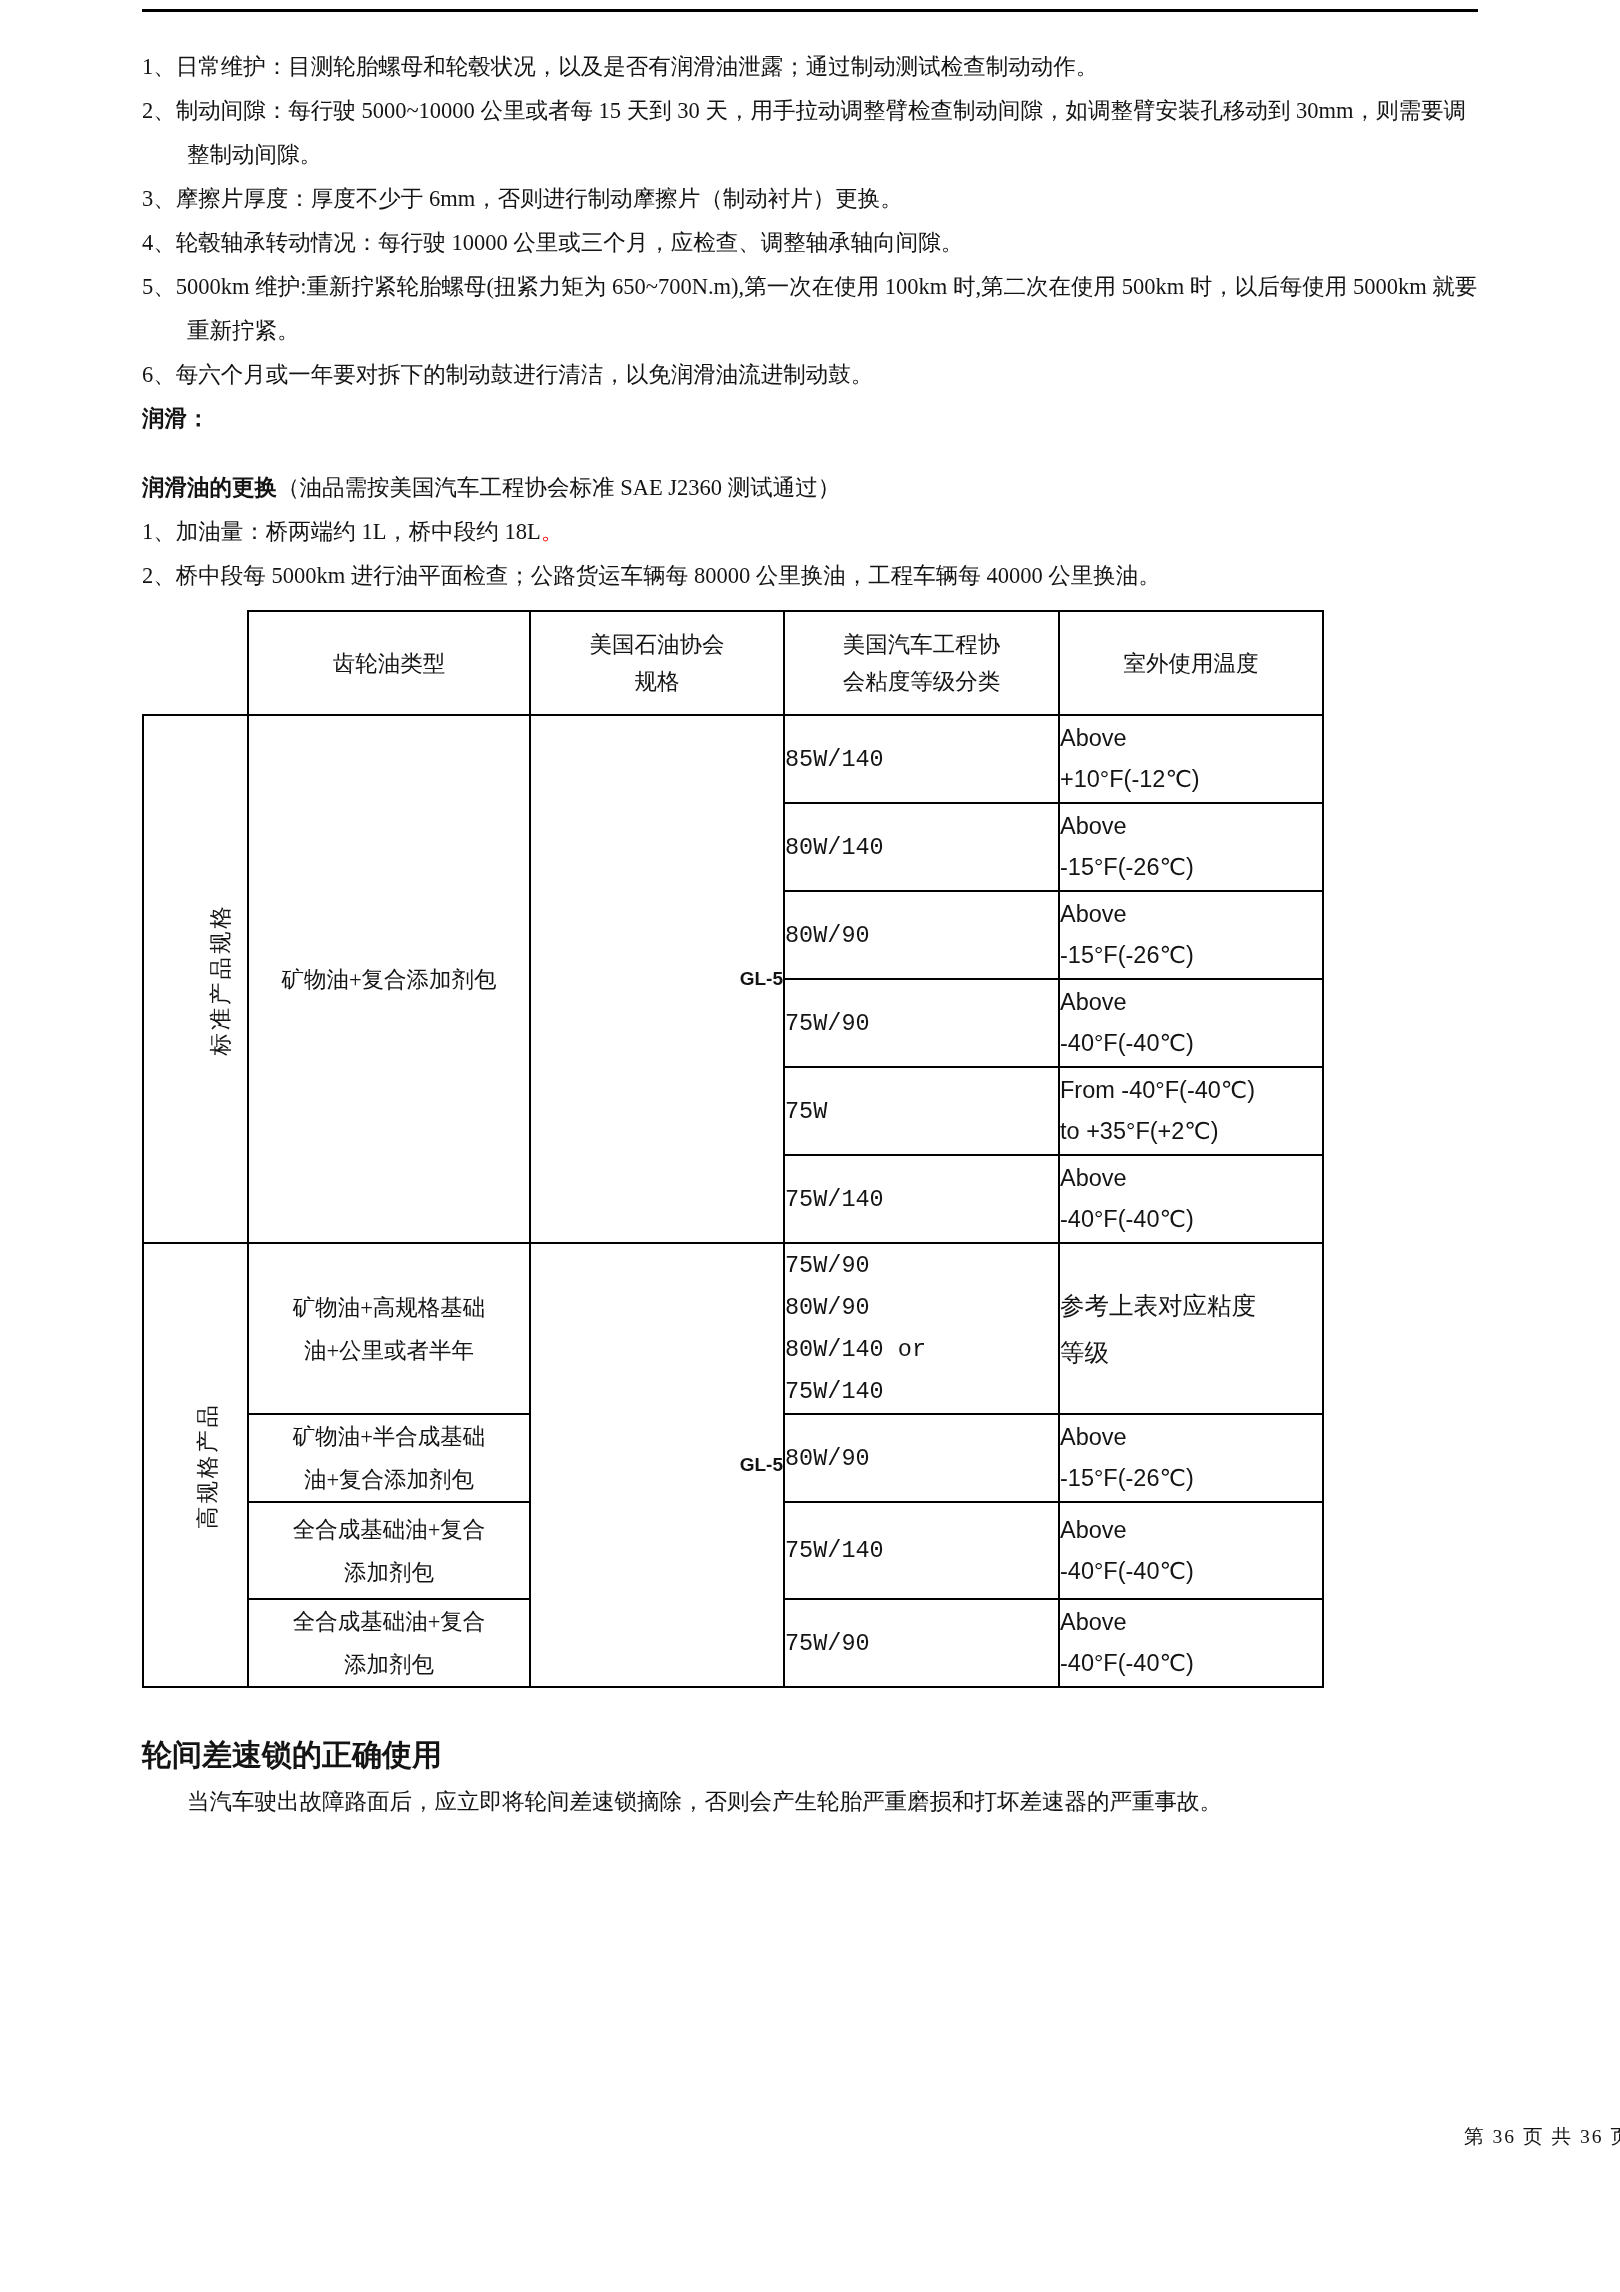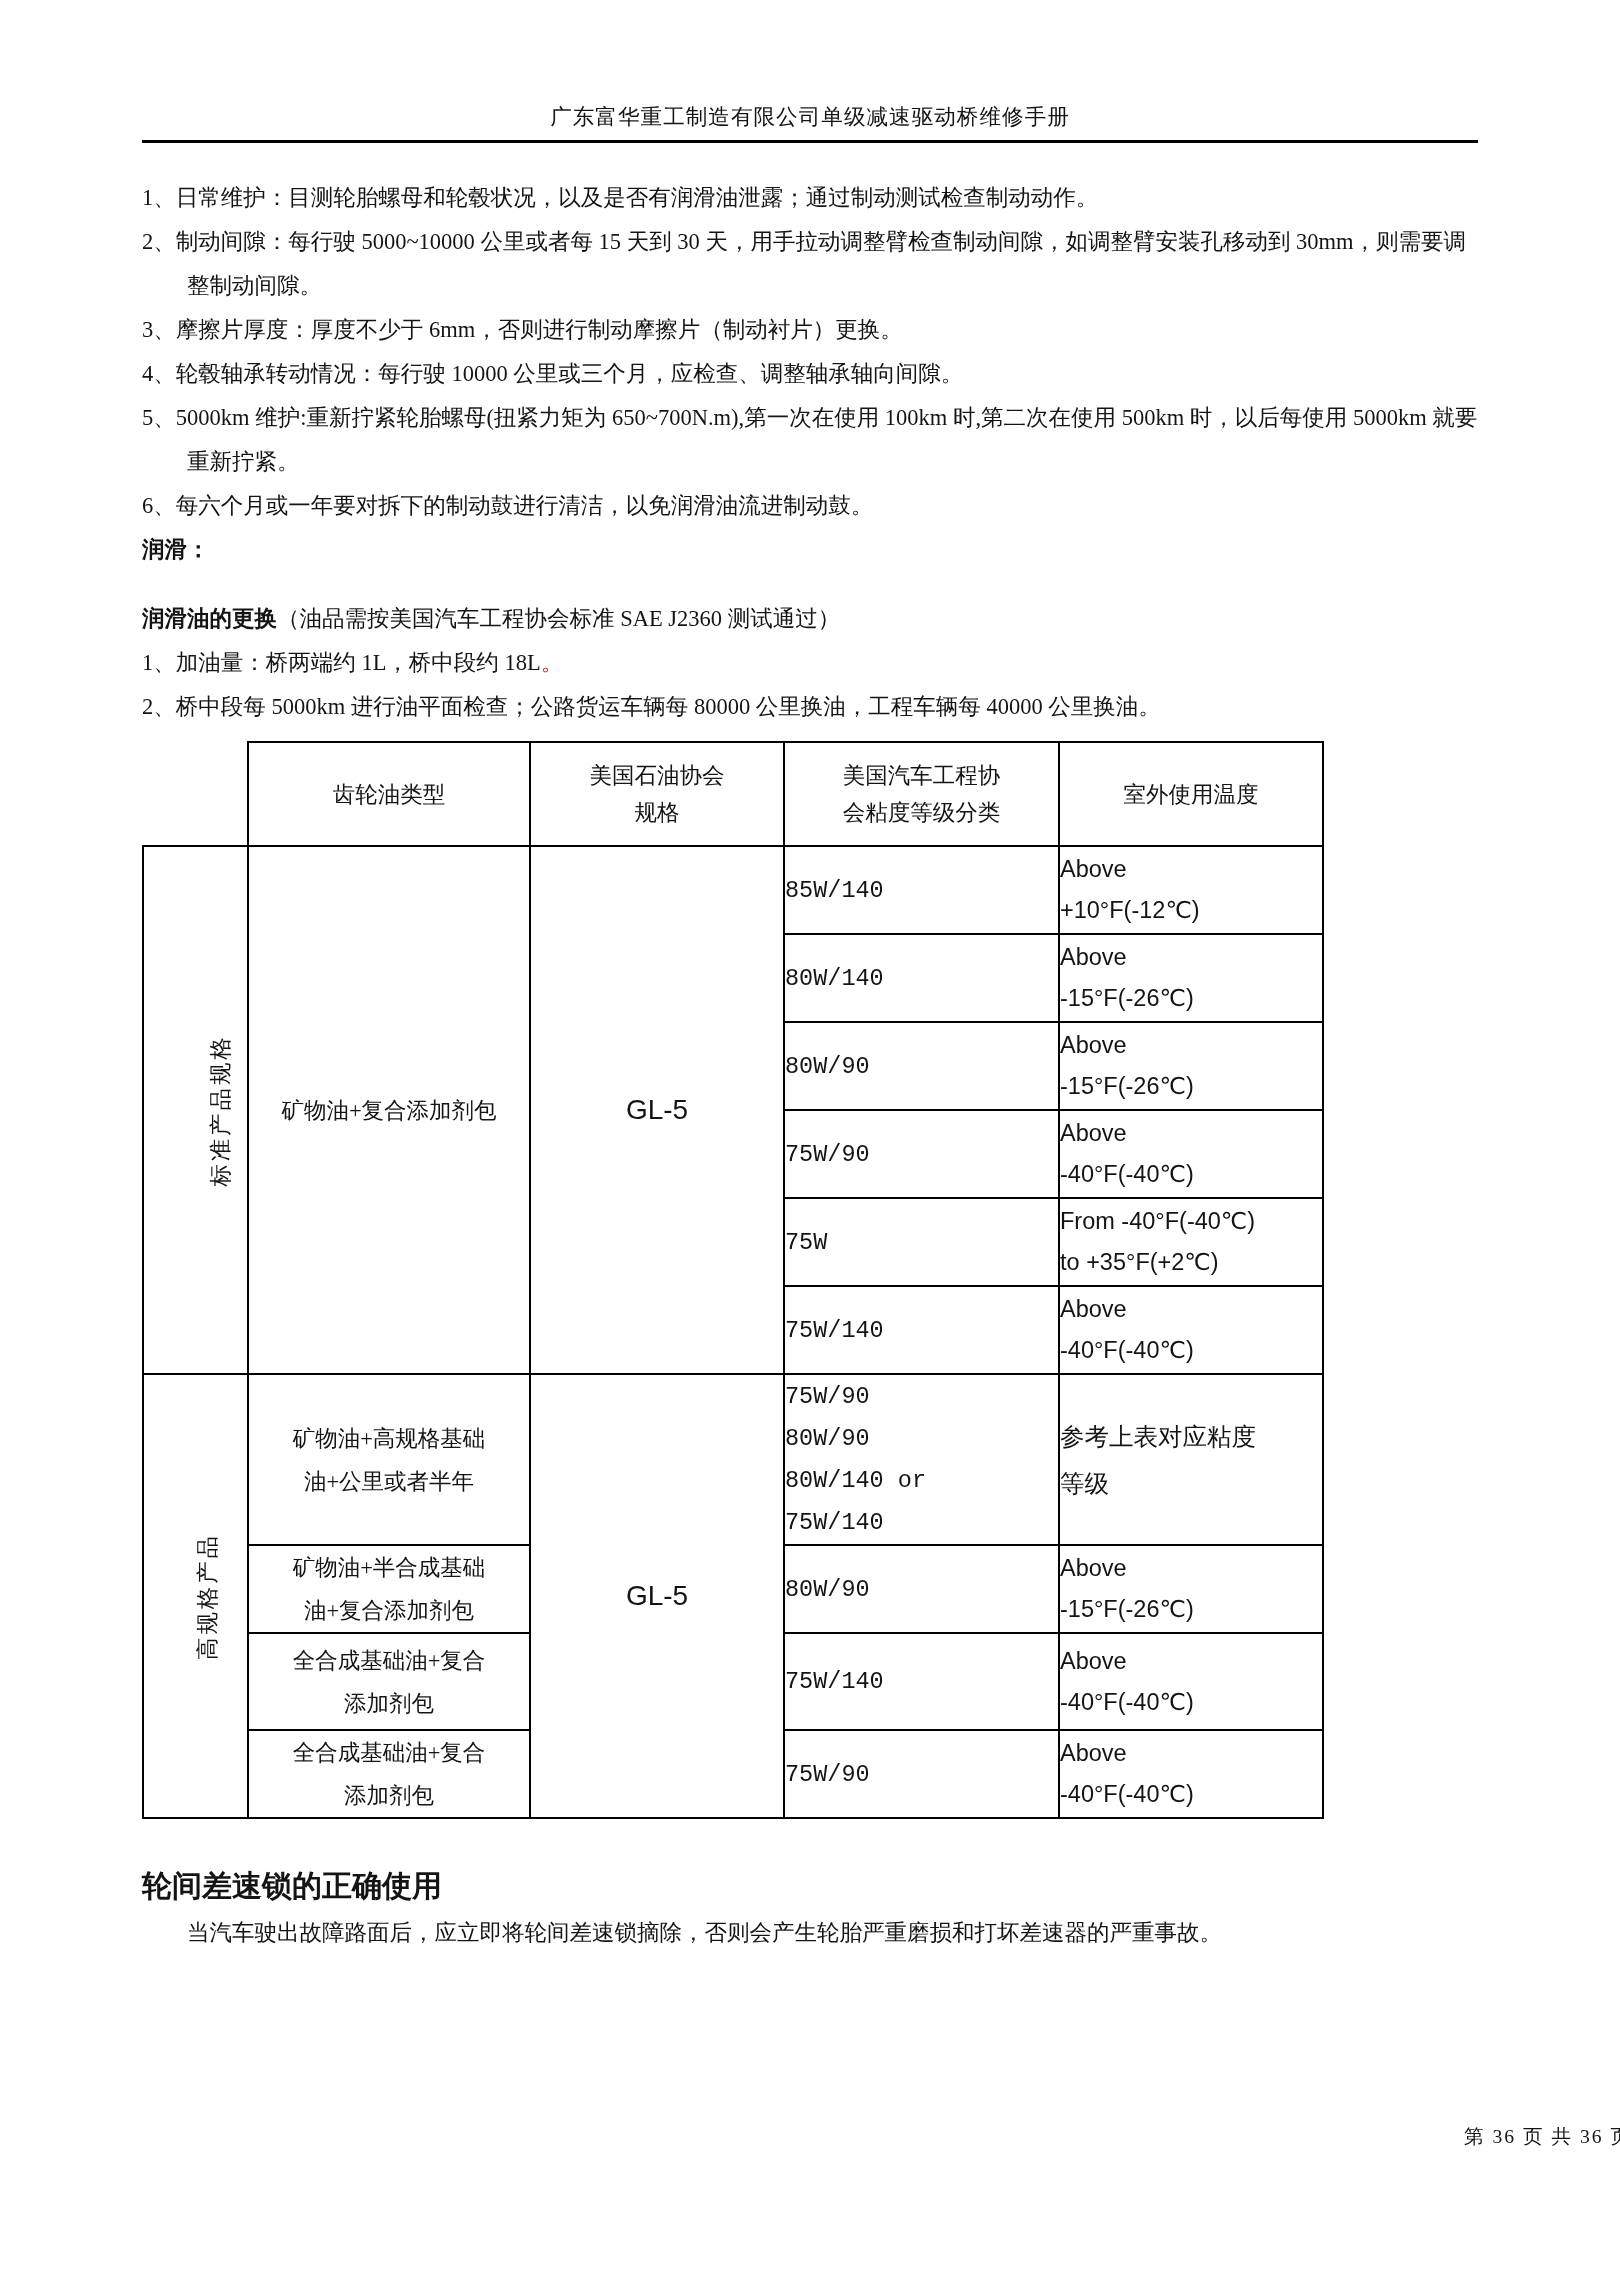--- a/index.html
+++ b/index.html
@@ -31,21 +31,21 @@
 
   .vlabel { text-align:center; }
   .vlabel .vtext { display:inline-block; transform:rotate(-90deg); white-space:nowrap;
                    font-size:22.5px; letter-spacing:2.9px; }
 
   .oiltype { text-align:center; font-size:22.5px; line-height:43px; }
   .oiltype .inner { margin:0 auto; }
   .inner.w225 { max-width:222px; }
   .inner.w210 { max-width:208px; }
 
-  .api  { text-align:center; font-family:"Liberation Sans","DejaVu Sans",sans-serif; font-size:28px; }
+  .api  { text-align:right; font-family:"Liberation Sans","DejaVu Sans",sans-serif; font-size:19px;font-weight:bold; }
   .visc { font-family:Liberation Mono, monospace; font-size:23.5px;
           padding-left:15.7px; line-height:41px; }
   td.visc.h88  { height:86px; }
   td.visc.h97  { height:95px; }
   td.visc.h172 { height:169px; line-height:42px; }
   .temp { font-family:"Liberation Sans","DejaVu Sans",sans-serif; font-size:23.5px;
           padding-left:13.7px; line-height:41px; }
   .temp-cjk { font-family:"Liberation Serif","DejaVu Serif",serif; font-size:24.5px; line-height:47px; }
 
   .diff-heading { margin-top:47px; font-size:30px; font-weight:bold; }
@@ -53,21 +53,20 @@
 
   .footer { position:absolute; top:2123px; left:12px; width:100%; text-align:right;
             font-size:19.6px; letter-spacing:2px; }
 </style>
 </head>
 <body>
 
 <div class="content">
 
   <div>
-    <div class="doc-title">广东富华重工制造有限公司单级减速驱动桥维修手册</div>
     <div class="header-rule"></div>
   </div>
 
   <div class="body-text">
     <div class="li"><span>1、</span><span>日常维护：目测轮胎螺母和轮毂状况，以及是否有润滑油泄露；通过制动测试检查制动动作。</span></div>
     <div class="li"><span>2、</span><span>制动间隙：每行驶 5000~10000 公里或者每 15 天到 30 天，用手拉动调整臂检查制动间隙，如调整臂安装孔移动到 30mm，则需要调整制动间隙。</span></div>
     <div class="li"><span>3、</span><span>摩擦片厚度：厚度不少于 6mm，否则进行制动摩擦片（制动衬片）更换。</span></div>
     <div class="li"><span>4、</span><span>轮毂轴承转动情况：每行驶 10000 公里或三个月，应检查、调整轴承轴向间隙。</span></div>
     <div class="li"><span>5、</span><span>5000km 维护:重新拧紧轮胎螺母(扭紧力矩为 650~700N.m),第一次在使用 100km 时,第二次在使用 500km 时，以后每使用 5000km 就要重新拧紧。</span></div>
     <div class="li"><span>6、</span><span>每六个月或一年要对拆下的制动鼓进行清洁，以免润滑油流进制动鼓。</span></div>

